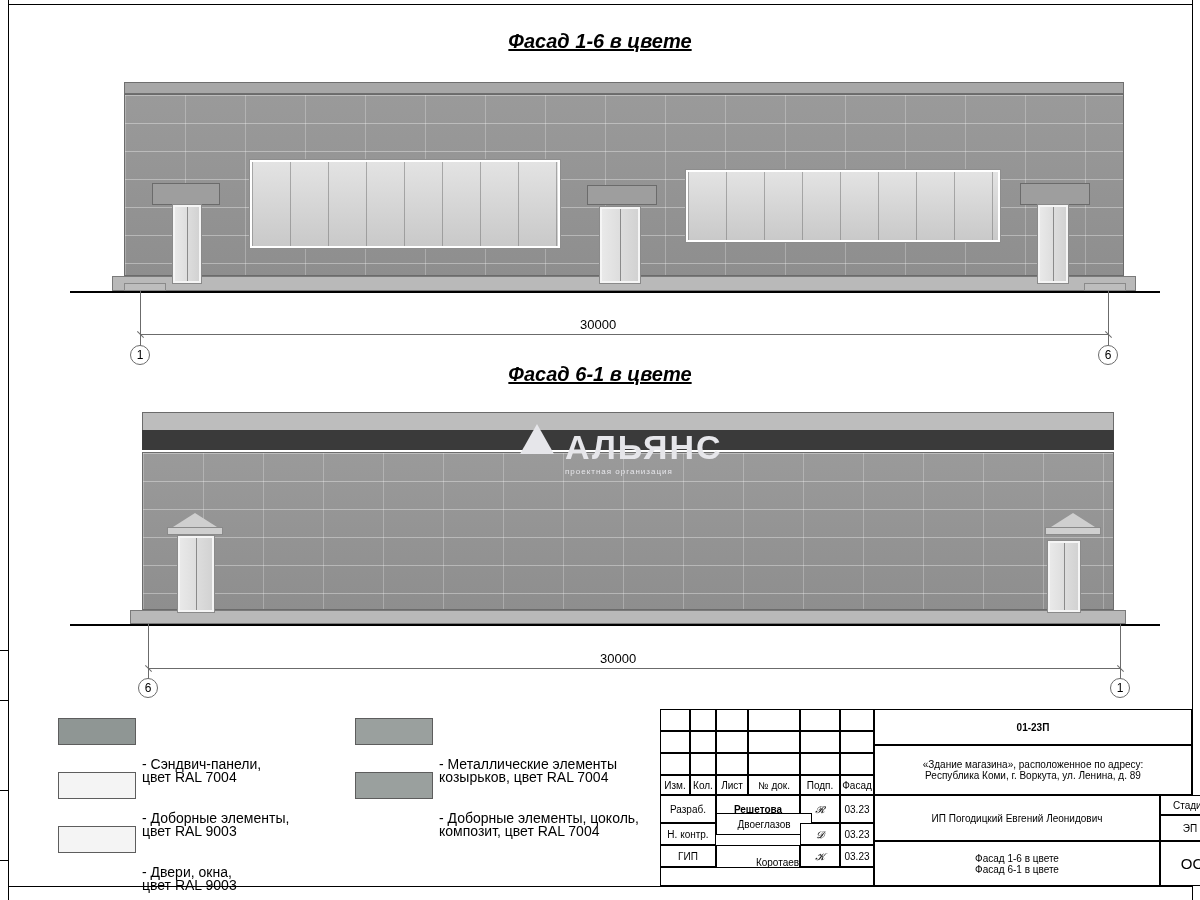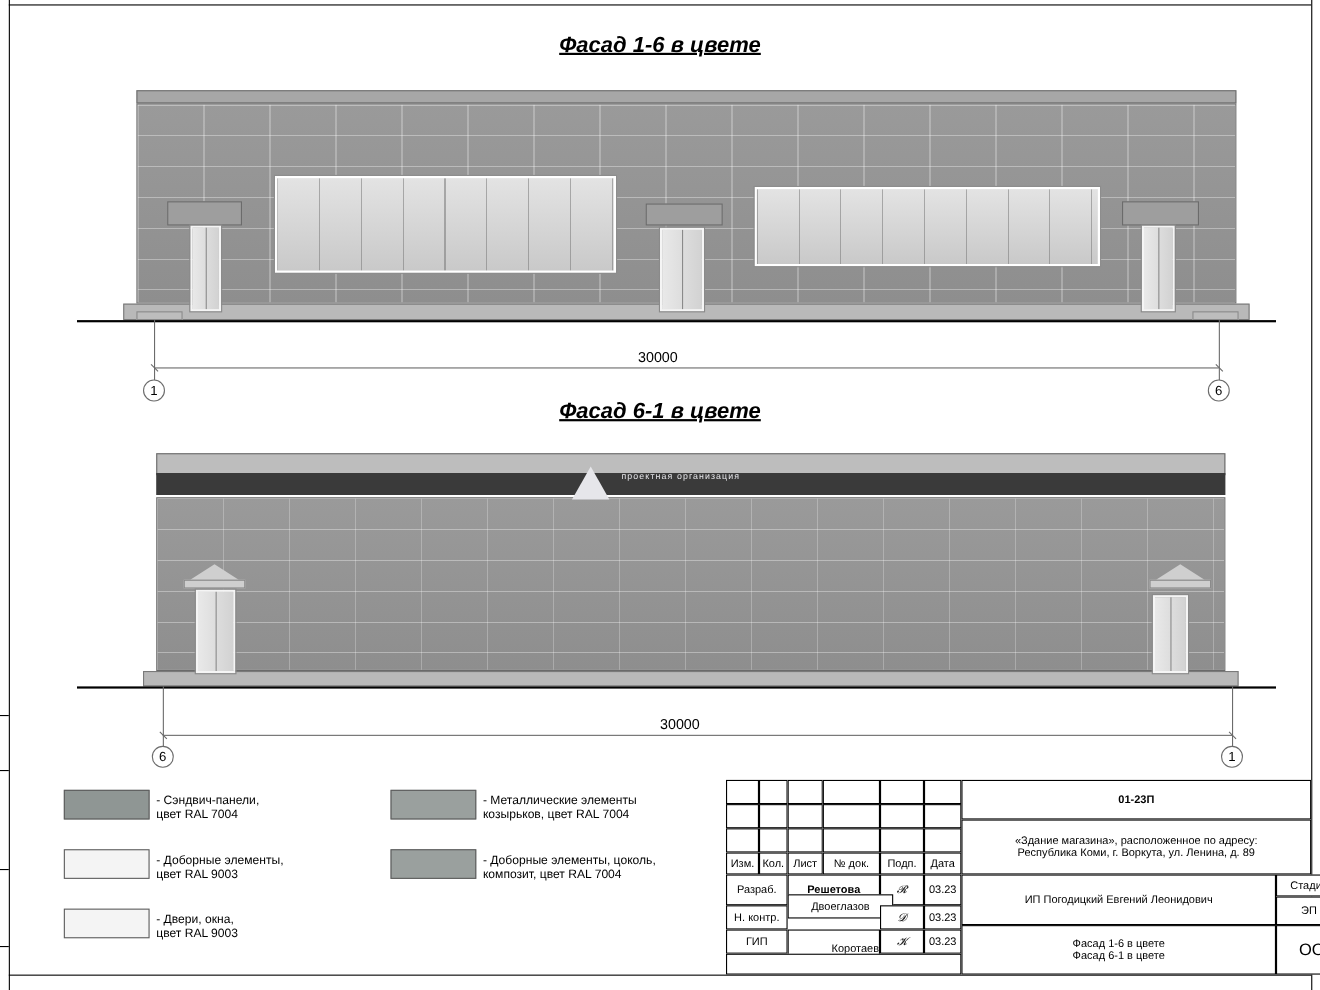--- a/index.html
+++ b/index.html
@@ -81,21 +81,21 @@
   .dim-ext  { position:absolute; background:#6b6b6b; width:1px; }
   .dim-text { position:absolute; font-size:13px; white-space:nowrap; }
   .axis-bubble {
     position:absolute; width:20px; height:20px; border:1px solid #6b6b6b; border-radius:50%;
     font-size:12px; display:flex; align-items:center; justify-content:center; background:#fff;
   }
   .dim-tick { position:absolute; width:9px; height:1px; background:#6b6b6b; transform:rotate(45deg); }
 
   
   .legend-sw { position:absolute; border:1px solid #5d5d5d; }
-  .legend-txt { position:absolute; font-size:11px; line-height:13px; white-space:pre-line; }
+  .legend-txt { position:absolute; font-size:14px; line-height:13px; white-space:pre-line;margin-top:36px; }
 
   
   .stamp { position:absolute; left:660px; top:709px; width:532px; height:177px; }
   .stamp div.cell {
     position:absolute; border:1px solid #000; font-size:10px;
     display:flex; align-items:center; justify-content:center; text-align:center;
     line-height:11px; padding:0 2px; overflow:hidden; background:#fff;
   }
   .cell.small { font-size:9px; }
   .cell.left { justify-content:flex-start; padding-left:3px; }
@@ -151,20 +151,21 @@
 
   <div class="draw-title" style="left:400px; top:363px; width:400px;">Фасад 6-1 в цвете</div>
 
   <div class="wall-main" style="left:142px; top:412px; width:972px; height:20px; background:#bdbdbd;"></div>
   <div class="dark-band" style="left:142px; top:430px; width:972px; height:20px;"></div>
   <div class="wall-main" style="left:142px; top:452px; width:972px; height:158px;"></div>
   <div class="plinth" style="left:130px; top:610px; width:996px; height:14px;"></div>
 
   <div class="wm-tri" style="left:520px; top:424px;"></div>
   <div class="watermark" style="left:565px; top:428px;">
+    <span>АЛЬЯНС</span>
     <small>проектная организация</small>
   </div>
 
   <div class="pediment" style="left:173px; top:513px;"></div>
   <div class="pediment-base" style="left:167px; top:527px; width:56px; height:8px;"></div>
   <div class="door" style="left:178px; top:536px; width:36px; height:76px;"></div>
 
   <div class="pediment" style="left:1051px; top:513px;"></div>
   <div class="pediment-base" style="left:1045px; top:527px; width:56px; height:8px;"></div>
   <div class="door" style="left:1048px; top:541px; width:32px; height:71px;"></div>
@@ -221,21 +222,21 @@
     <div class="cell" style="left:56px;top:44px;  width:32px;  height:22px;"></div>
     <div class="cell" style="left:88px;top:44px;  width:52px;  height:22px;"></div>
     <div class="cell" style="left:140px;top:44px; width:40px;  height:22px;"></div>
     <div class="cell" style="left:180px;top:44px; width:34px;  height:22px;"></div>
 
     <div class="cell small" style="left:0;   top:66px; width:30px; height:20px;">Изм.</div>
     <div class="cell small" style="left:30px;top:66px; width:26px; height:20px;">Кол.</div>
     <div class="cell small" style="left:56px;top:66px; width:32px; height:20px;">Лист</div>
     <div class="cell small" style="left:88px;top:66px; width:52px; height:20px;">№ док.</div>
     <div class="cell small" style="left:140px;top:66px;width:40px; height:20px;">Подп.</div>
-    <div class="cell small" style="left:180px;top:66px;width:34px; height:20px;">Дата</div>
+    <div class="cell small" style="left:180px;top:66px;width:34px; height:20px;">Фасад</div>
 
     <div class="cell left" style="left:0;   top:86px; width:56px; height:28px;">Разраб.</div>
     <div class="cell left" style="left:56px;top:86px; width:84px; height:28px;font-weight:bold;">Решетова</div>
     <div class="cell sig" style="left:140px;top:86px; width:40px; height:28px;">𝓡</div>
     <div class="cell small" style="left:180px;top:86px;width:34px; height:28px;">03.23</div>
 
     <div class="cell left" style="left:0;   top:114px; width:56px; height:22px;">Н. контр.</div>
     <div class="cell left" style="left:56px;top:104px; width:96px; height:22px;">Двоеглазов</div>
     <div class="cell sig" style="left:140px;top:114px; width:40px; height:22px;">𝓓</div>
     <div class="cell small" style="left:180px;top:114px;width:34px; height:22px;">03.23</div>

